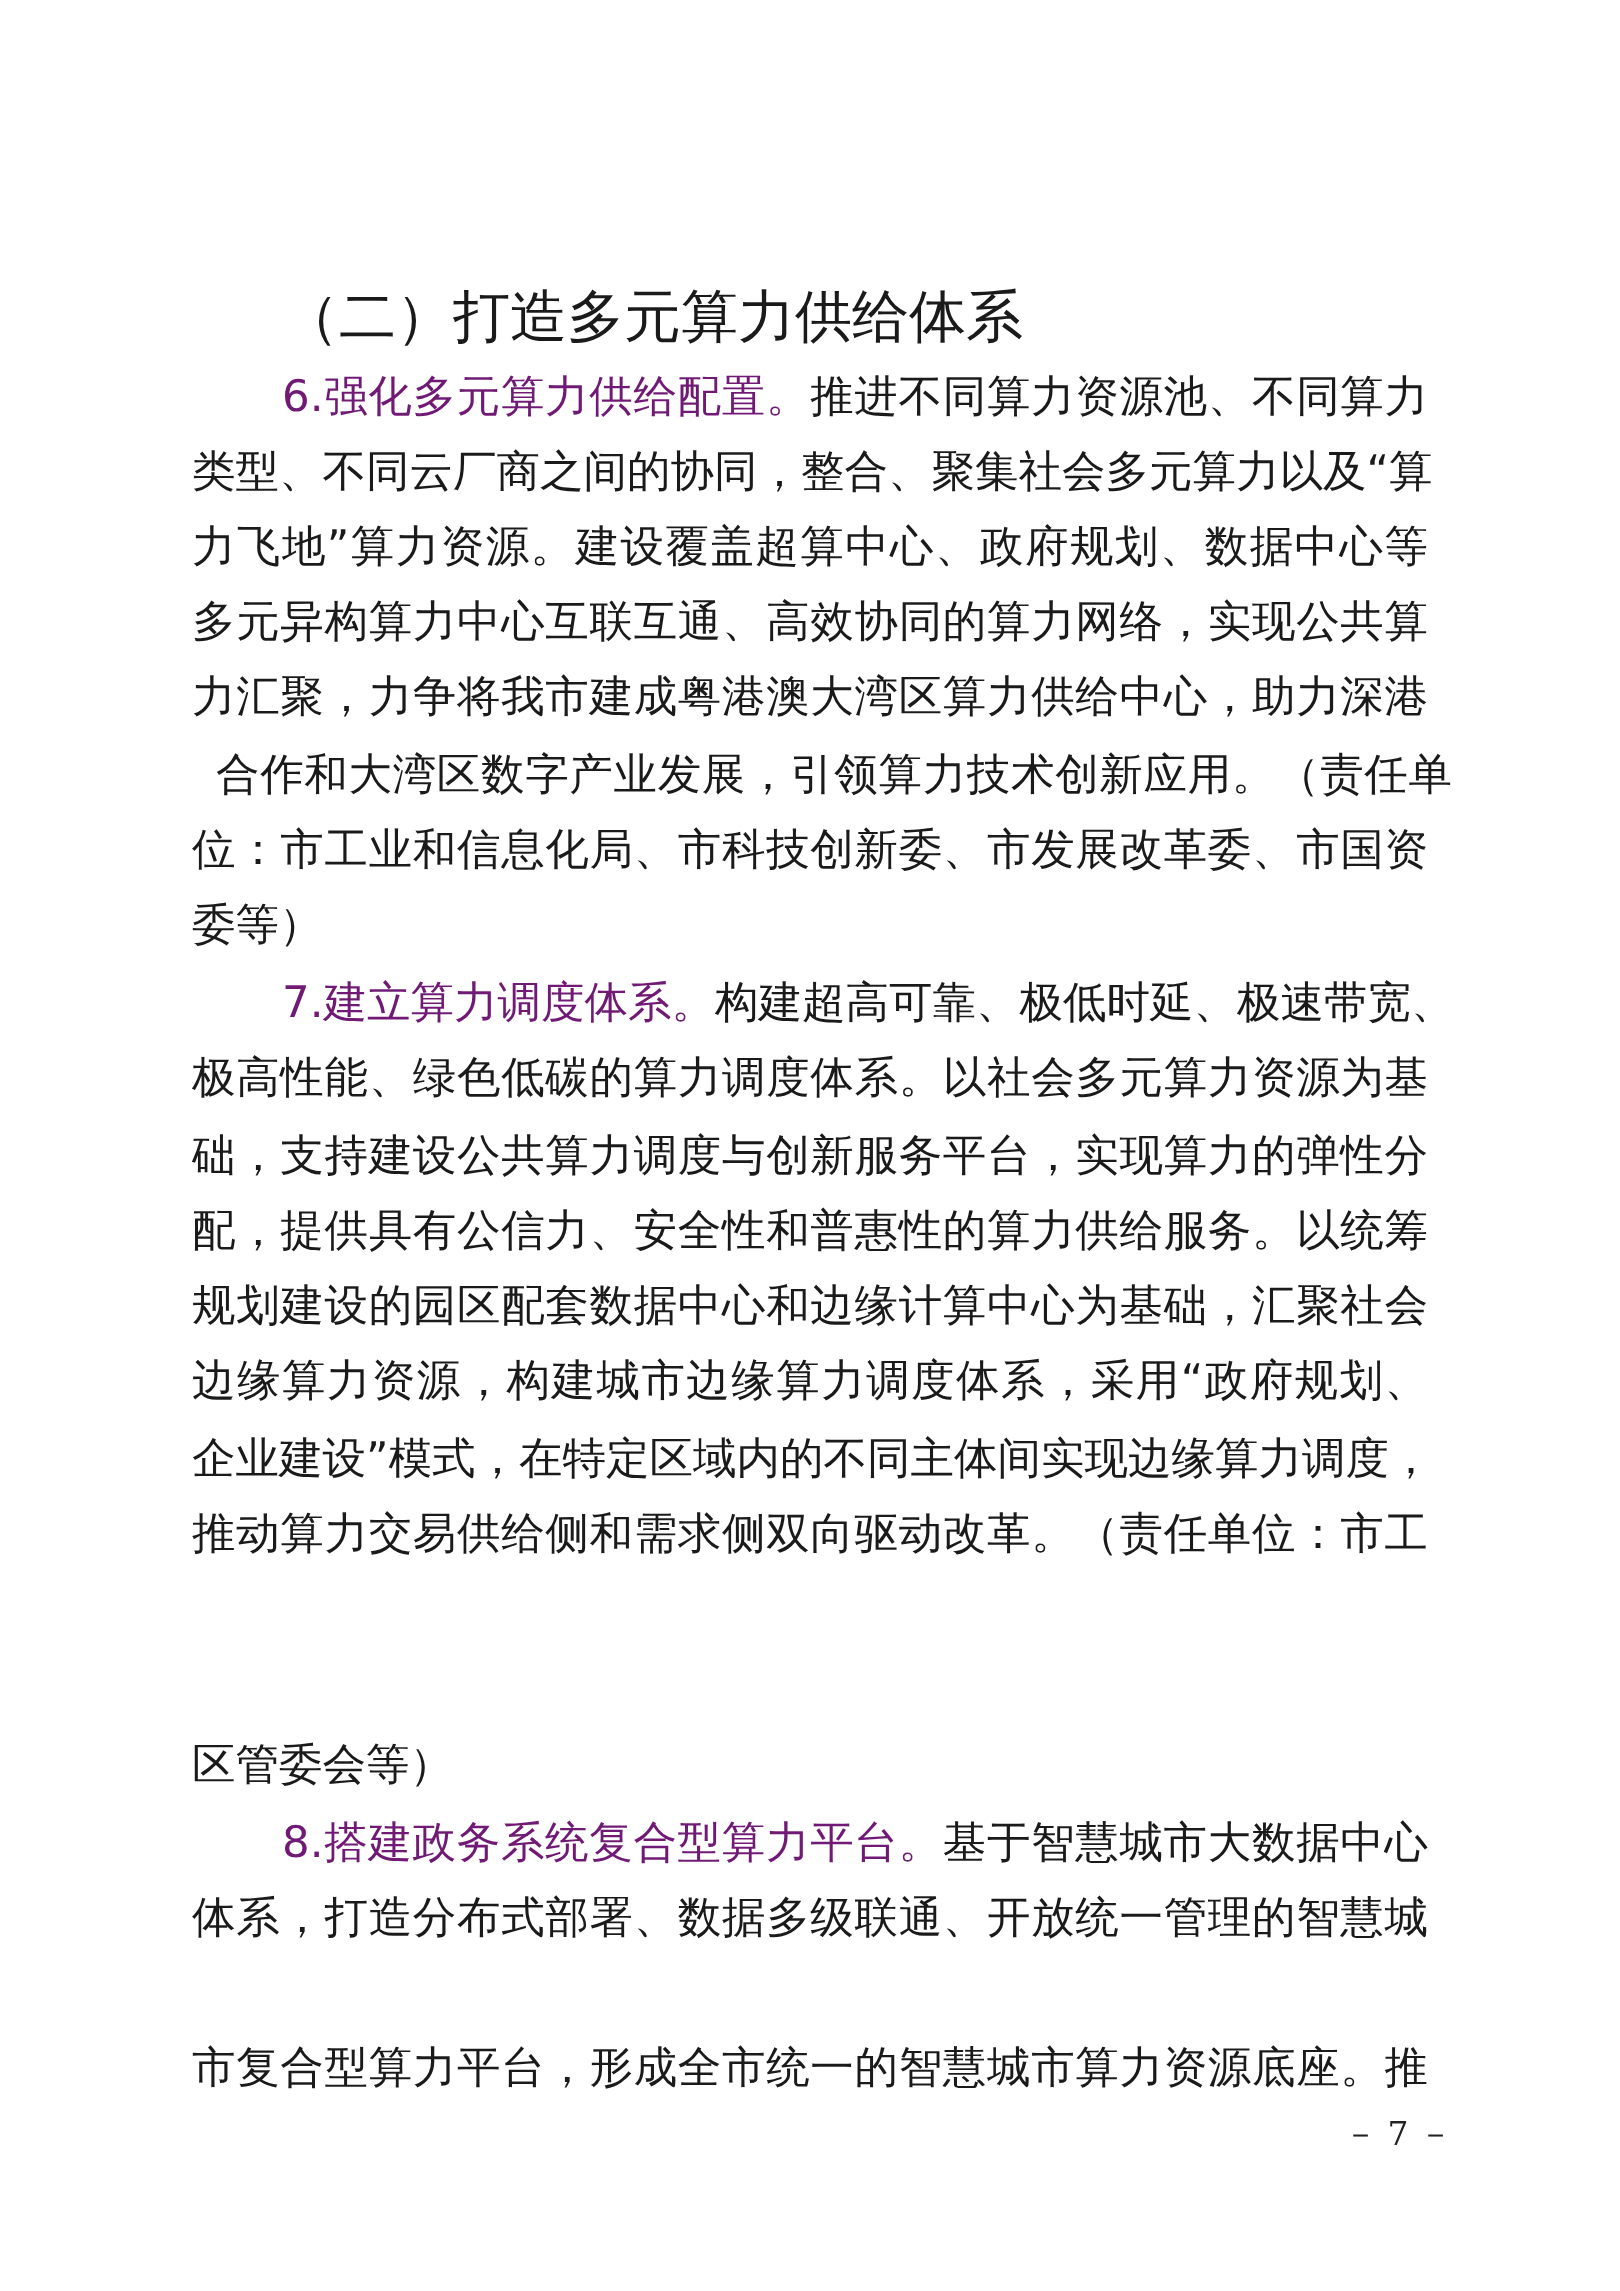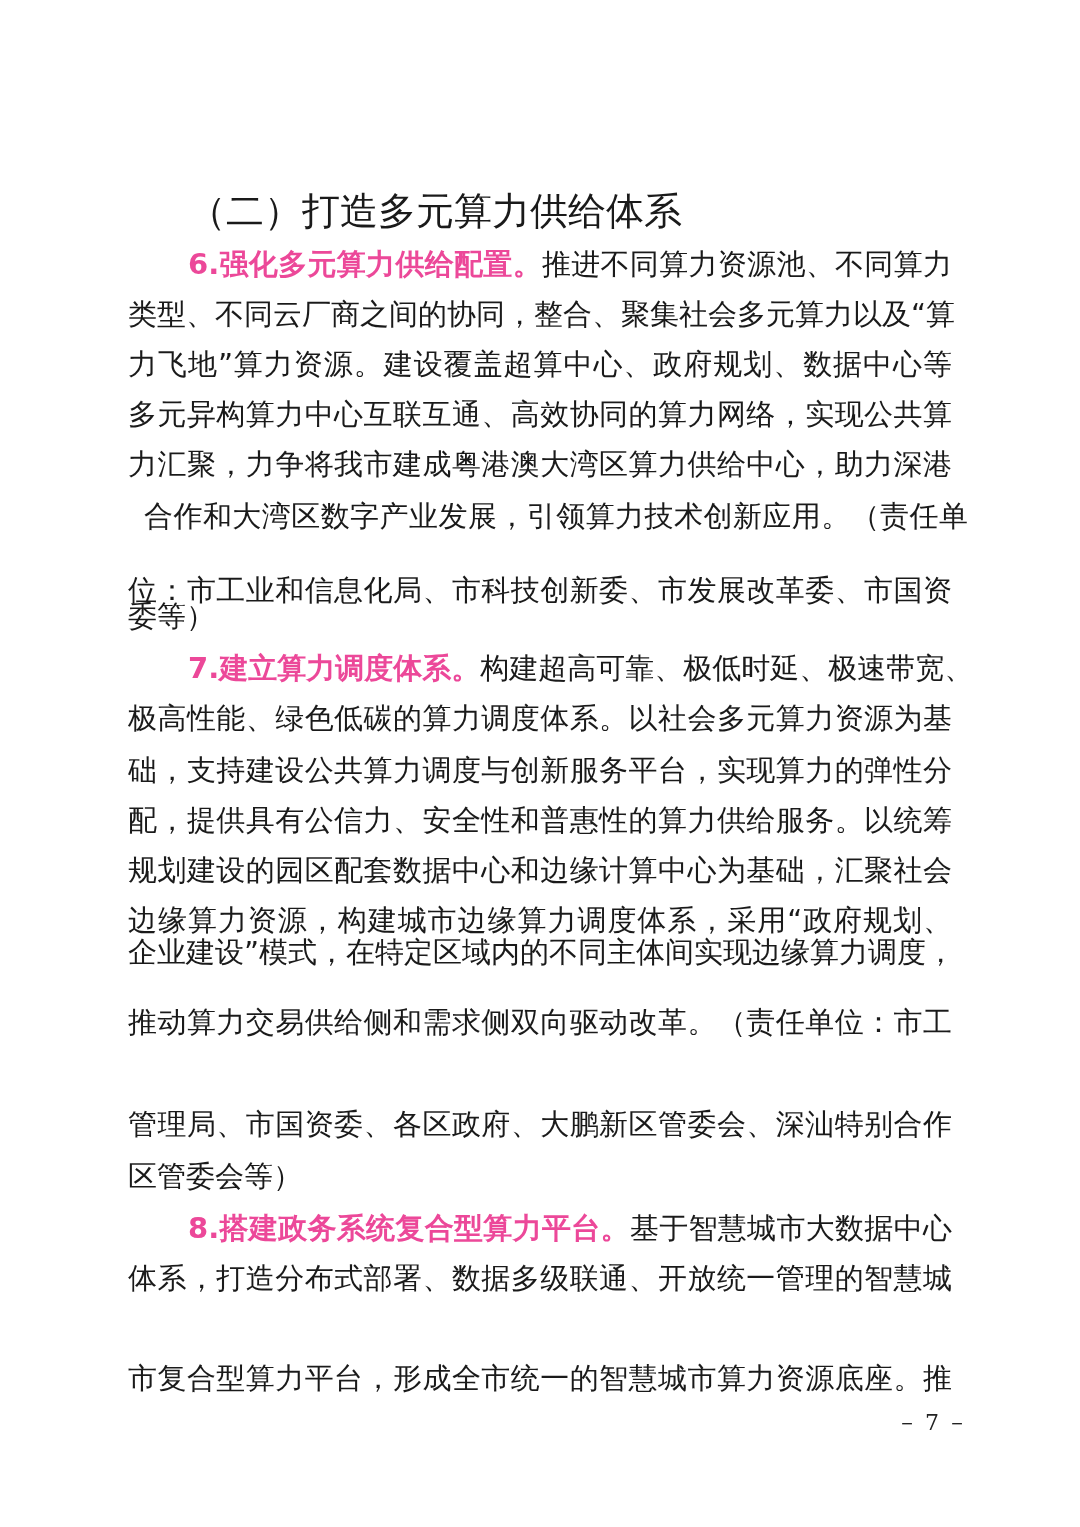--- a/index.html
+++ b/index.html
@@ -5,49 +5,48 @@
     html, body { margin: 0; padding: 0; background: #ffffff; }
     body { width: 1080px; height: 1527px; position: relative; overflow: hidden;
       font-family: "DejaVu Sans", "Liberation Sans", sans-serif; color: #1a1a1a; }
     .page { position: absolute; left: 0; top: 0; width: 1080px; height: 1527px; }
     .line { position: absolute; left: 128px; width: 824px; height: 40px; line-height: 40px;
       font-size: 29px; white-space: nowrap; text-align: justify; text-align-last: justify;
       letter-spacing: 0px; }
     .line.last { text-align-last: left; }
     .line.indent { left: 188px; width: 764px; }
     .heading { position: absolute; left: 188px; height: 40px; line-height: 40px; font-size: 38px; white-space: nowrap; }
-    b.bold { font-weight: 700; color: #ec4899; }
+    b.bold { font-weight: 400; color: #701a75; }
     .page-num { position: absolute; left: 896px; top: 1408px; font-size: 22px;
       font-family: "DejaVu Serif", "Liberation Serif", serif; color: #222; white-space: pre; }
   </style>
 </head>
 <body>
 
 <div class="page">
 
   <div class="heading" style="top:191px;">（二）打造多元算力供给体系</div>
 
   <div class="line indent" style="top:244px;"><b class="bold">6.强化多元算力供给配置。</b><span>推进不同算力资源池、不同算力</span></div>
   <div class="line" style="top:294px;">类型、不同云厂商之间的协同，整合、聚集社会多元算力以及“算</div>
   <div class="line" style="top:344px;">力飞地”算力资源。建设覆盖超算中心、政府规划、数据中心等</div>
   <div class="line" style="top:394px;">多元异构算力中心互联互通、高效协同的算力网络，实现公共算</div>
   <div class="line" style="top:444px;">力汇聚，力争将我市建成粤港澳大湾区算力供给中心，助力深港</div>
   <div class="line" style="top:496px;margin-left:16px;">合作和大湾区数字产业发展，引领算力技术创新应用。（责任单</div>
-  <div class="line" style="top:570px;">位：市工业和信息化局、市科技创新委、市发展改革委、市国资</div>
+  <div class="line" style="top:546px;">位：市工业和信息化局、市科技创新委、市发展改革委、市国资</div>
   <div class="line last" style="top:596px;">委等）</div>
 
   <div class="line indent" style="top:648px;"><b class="bold">7.建立算力调度体系。</b><span>构建超高可靠、极低时延、极速带宽、</span></div>
   <div class="line" style="top:698px;">极高性能、绿色低碳的算力调度体系。以社会多元算力资源为基</div>
   <div class="line" style="top:750px;">础，支持建设公共算力调度与创新服务平台，实现算力的弹性分</div>
   <div class="line" style="top:800px;">配，提供具有公信力、安全性和普惠性的算力供给服务。以统筹</div>
   <div class="line" style="top:850px;">规划建设的园区配套数据中心和边缘计算中心为基础，汇聚社会</div>
   <div class="line" style="top:900px;">边缘算力资源，构建城市边缘算力调度体系，采用“政府规划、</div>
-  <div class="line" style="top:932px;">企业建设”模式，在特定区域内的不同主体间实现边缘算力调度，</div>
+  <div class="line" style="top:952px;">企业建设”模式，在特定区域内的不同主体间实现边缘算力调度，</div>
   <div class="line" style="top:1002px;">推动算力交易供给侧和需求侧双向驱动改革。（责任单位：市工</div>
-  <div class="line" style="top:1104px;">管理局、市国资委、各区政府、大鹏新区管委会、深汕特别合作</div>
   <div class="line last" style="top:1156px;">区管委会等）</div>
 
   <div class="line indent" style="top:1208px;"><b class="bold">8.搭建政务系统复合型算力平台。</b><span>基于智慧城市大数据中心</span></div>
   <div class="line" style="top:1258px;">体系，打造分布式部署、数据多级联通、开放统一管理的智慧城</div>
   <div class="line" style="top:1310px;margin-top:48px;">市复合型算力平台，形成全市统一的智慧城市算力资源底座。推</div>
 
   <div class="page-num">－ 7 －</div>
 </div>
 
 </body></html>

